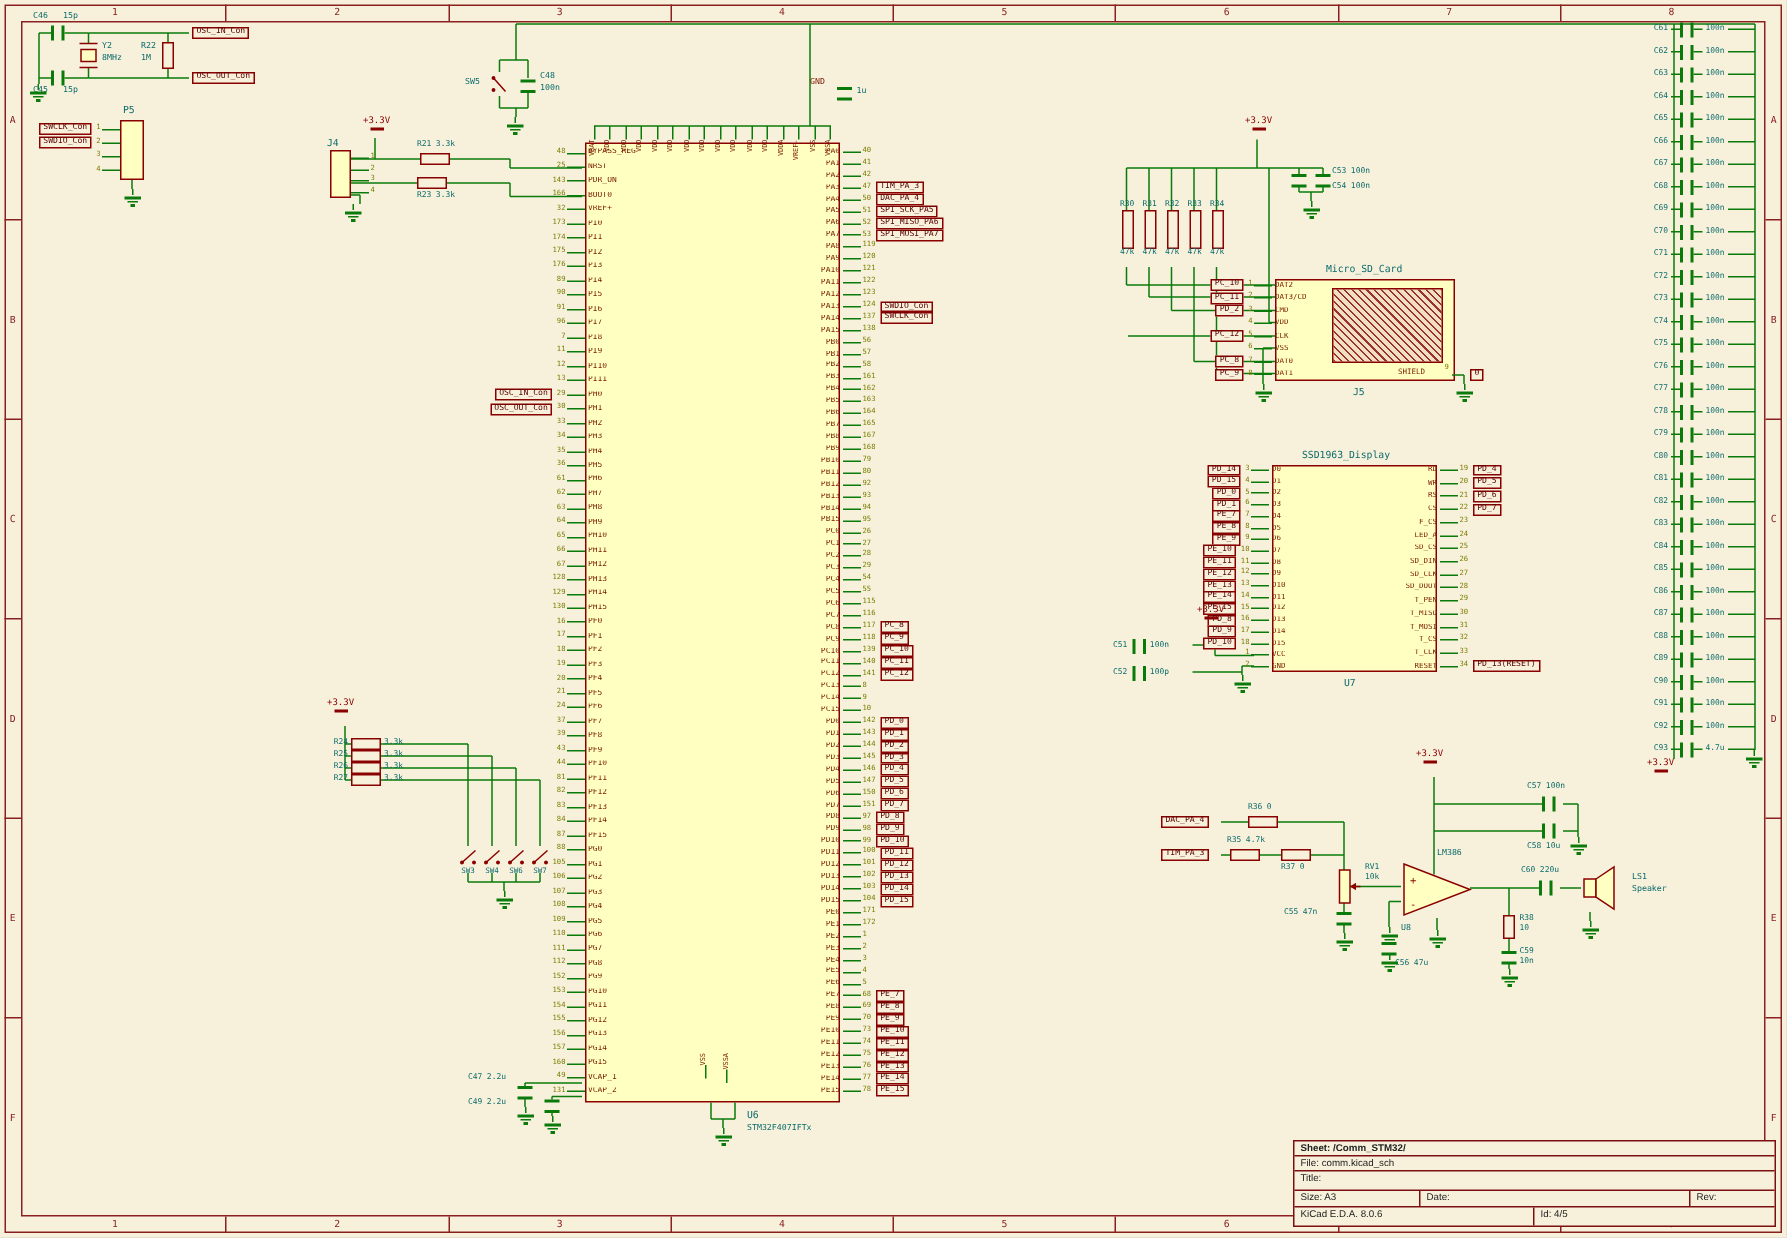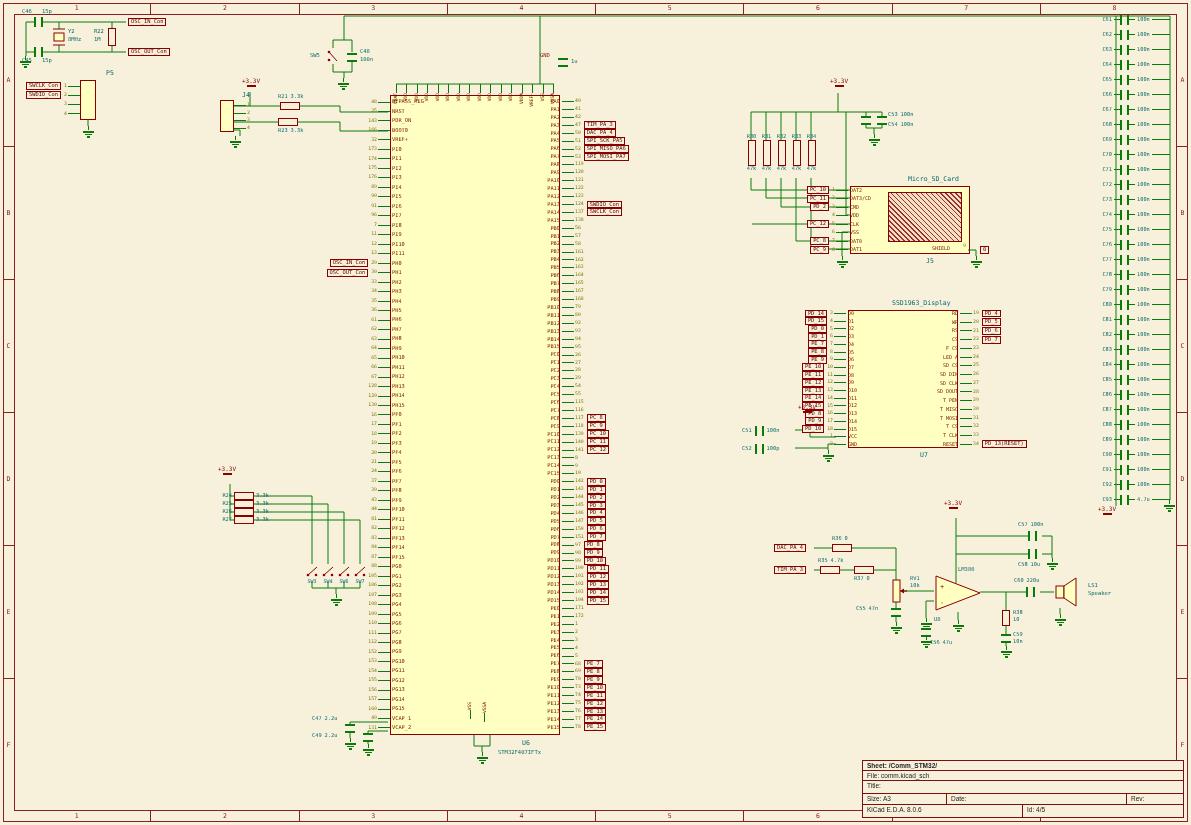--- a/index.html
+++ b/index.html
@@ -11,21 +11,21 @@
   .ruler-h{position:absolute;display:flex;}
   .ruler-h .cell{flex:1;text-align:center;font-size:6.5px;line-height:11px;color:#8a2020;border-right:1px solid #8a2020;}
   .ruler-h .cell:last-child{border-right:none;}
   .ruler-v{position:absolute;display:flex;flex-direction:column;}
   .ruler-v .cell{flex:1;display:flex;align-items:center;justify-content:center;font-size:6.5px;color:#8a2020;border-bottom:1px solid #8a2020;}
   .ruler-v .cell:last-child{border-bottom:none;}
   
   .t{position:absolute;font-size:5.5px;line-height:1.15;white-space:nowrap;}
   .teal{color:#0b6b6b;}
   .tm{color:#7a1a00;}
-  .big{font-size:6.5px;margin-left:24px;}
+  .big{font-size:6.5px;}
   
   .conn{background:#ffffc2;border:1.3px solid #8a0000;box-sizing:border-box;}
   .hatch{background:repeating-linear-gradient(45deg,#9a3030 0,#9a3030 1px,#f0dfc0 1px,#f0dfc0 3.5px);border:1px solid #8a0000;box-sizing:border-box;}
   
   .pincol{display:flex;flex-direction:column;justify-content:space-between;}
   .pinrow{display:flex;align-items:center;}
   .rowL{justify-content:flex-end;height:8px;}
   .rowR{justify-content:flex-start;height:7px;}
   .pnum{font-size:4.8px;color:#7c7c00;padding:0 1px;line-height:1;}
   .stub{width:12px;height:1px;background:#0a7a0a;flex:none;}

